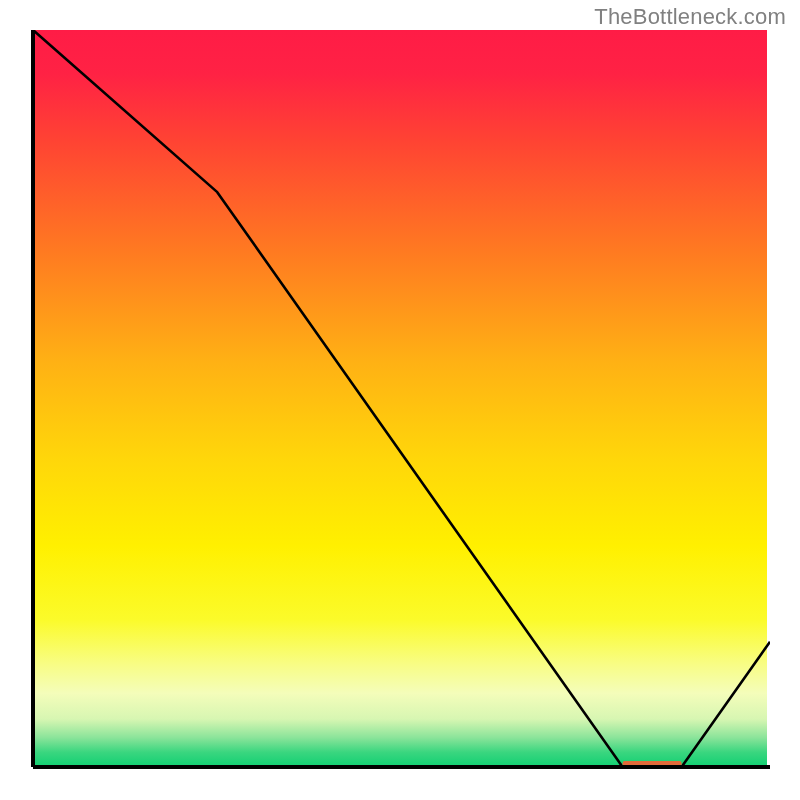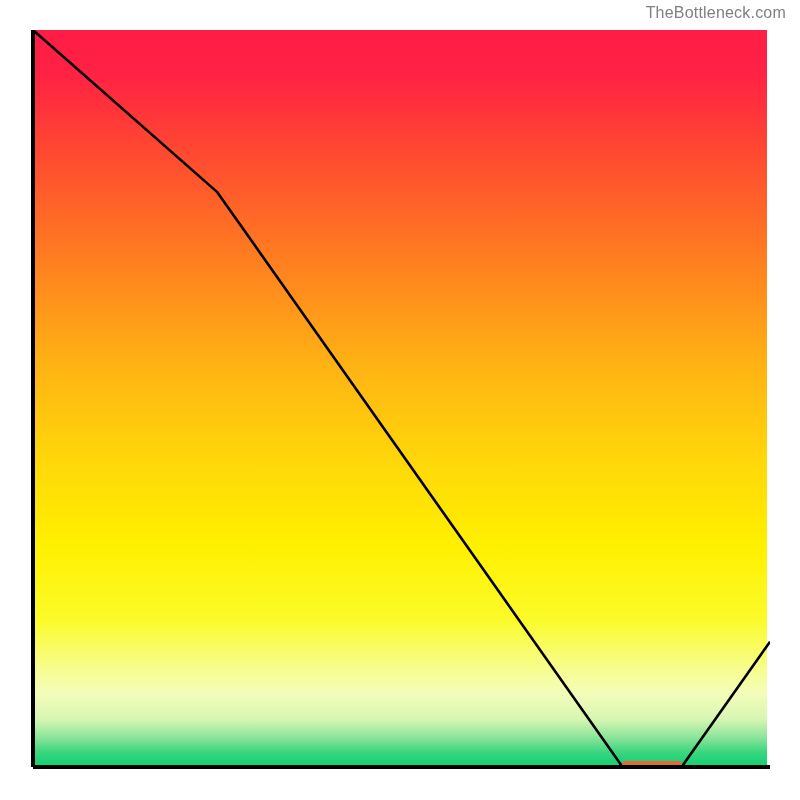--- a/index.html
+++ b/index.html
@@ -3,21 +3,21 @@
 <meta charset="utf-8">
 <style>
   * { margin: 0; padding: 0; box-sizing: border-box; }
   html, body { width: 800px; height: 800px; overflow: hidden; background: #fff; }
   .wrap { position: relative; width: 800px; height: 800px; }
   .attribution {
     position: absolute;
     top: 4px;
     right: 14px;
     font-family: Arial, Helvetica, sans-serif;
-    font-size: 16px;
+    font-size: 22px;
     color: #808080;
     letter-spacing: 0.2px;
   }
   .plot {
     position: absolute;
     left: 30px;
     top: 30px;
     width: 740px;
     height: 740px;
   }

